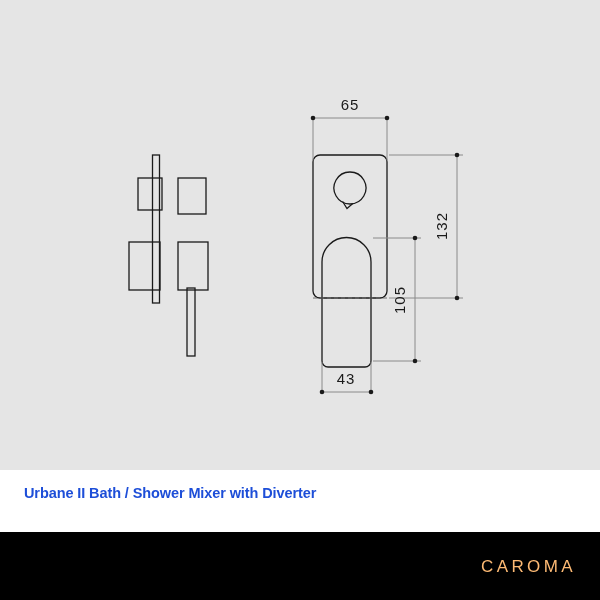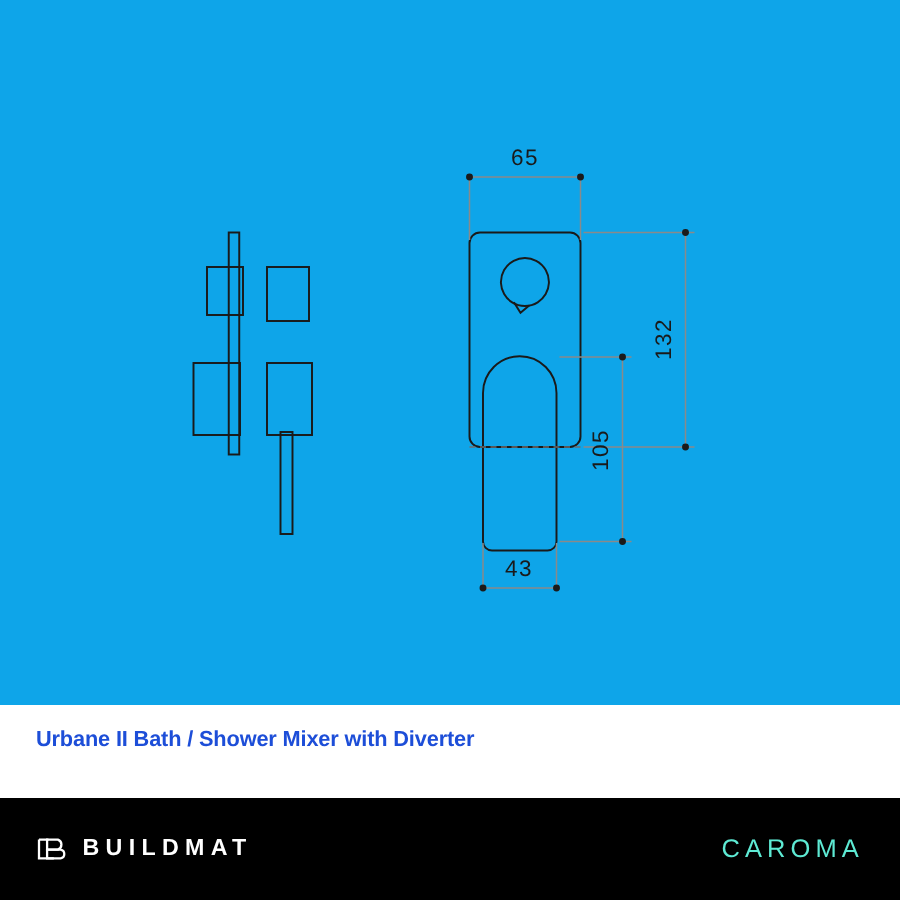--- a/index.html
+++ b/index.html
@@ -22,21 +22,21 @@
     background: #ffffff;
   }
 
   
   #drawing-area {
     position: absolute;
     left: 0;
     top: 0;
     width: 600px;
     height: 470px;
-    background: #0ea5e9;
+    background: #e5e5e5;
   }
   #drawing-svg {
     display: block;
     width: 600px;
     height: 470px;
   }
 
   
   #caption-bar {
     position: absolute;
@@ -85,21 +85,21 @@
     font-size: 15.5px;
     font-weight: bold;
     letter-spacing: 4.2px;
     line-height: 1;
   }
   #caroma-wordmark {
     position: absolute;
     right: 24px;
     top: 50%;
     transform: translateY(-50%);
-    color: #5eead4;
+    color: #fdba74;
     font-size: 17px;
     font-weight: normal;
     letter-spacing: 3.4px;
     line-height: 1;
   }
 
   .dim-text {
     font-family: "Liberation Sans", sans-serif;
     font-size: 15px;
     fill: #1a1a1a;
@@ -189,28 +189,17 @@
       </g>
     </svg>
   </div>
 
   <div id="caption-bar">
     <div id="product-title">Urbane II Bath / Shower Mixer with Diverter</div>
   </div>
 
   <div id="footer-bar">
 
-    <div id="buildmat-logo">
-      <svg class="bm-mark" viewBox="0 0 24 20">
-        <g fill="none" stroke="#ffffff" stroke-width="1.7">
-          <path d="M2 3 L9 3"></path>
-          <path d="M2 3 L2 17 L13 17"></path>
-          <path d="M8 3 L16 3 A4 4 0 0 1 16 10.5 L8 10.5 L8 3 Z"></path>
-          <path d="M8 10.5 L18 10.5 A3.3 3.3 0 0 1 18 17 L8 17 L8 10.5 Z"></path>
-        </g>
-      </svg>
-      <span id="buildmat-wordmark">BUILDMAT</span>
-    </div>
 
     <div id="caroma-wordmark">CAROMA</div>
   </div>
 
 </div>
 
 </body></html>

